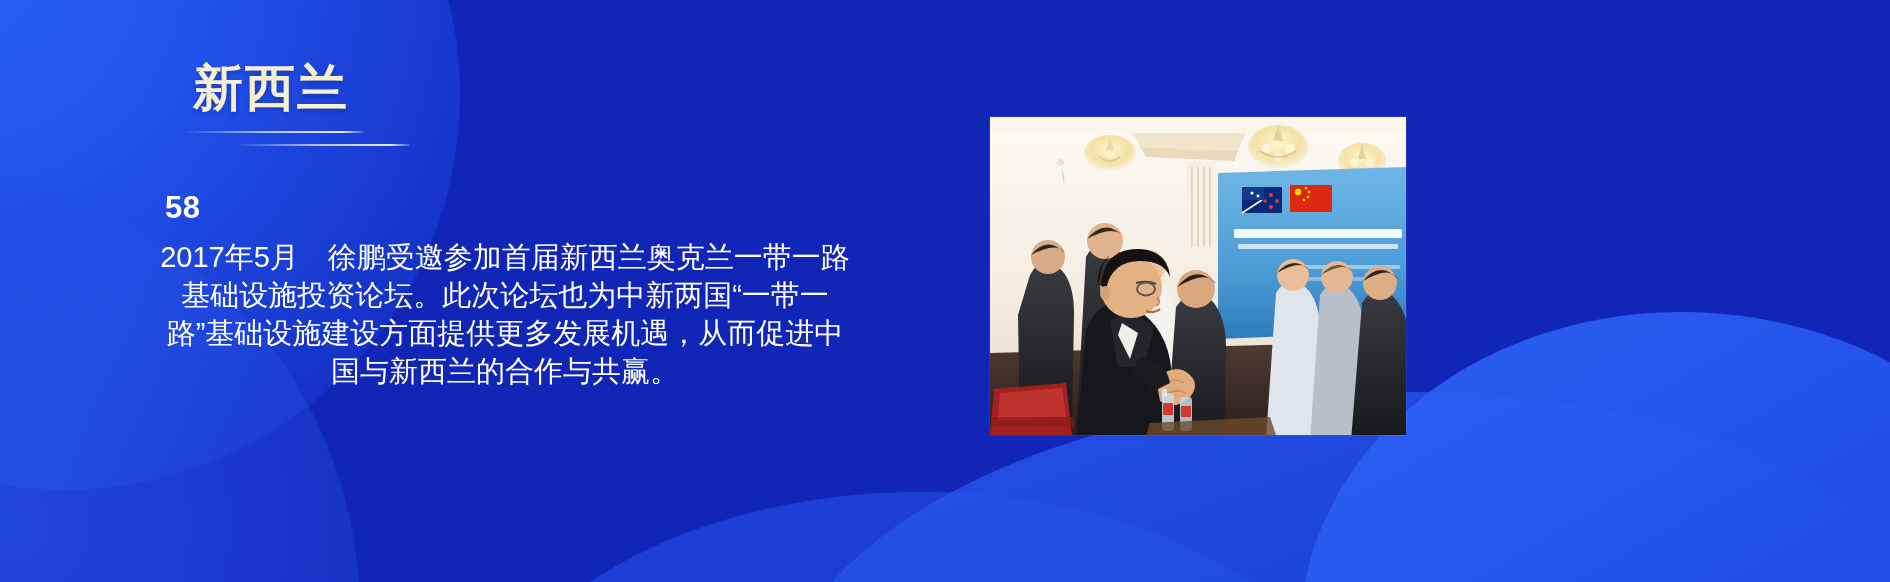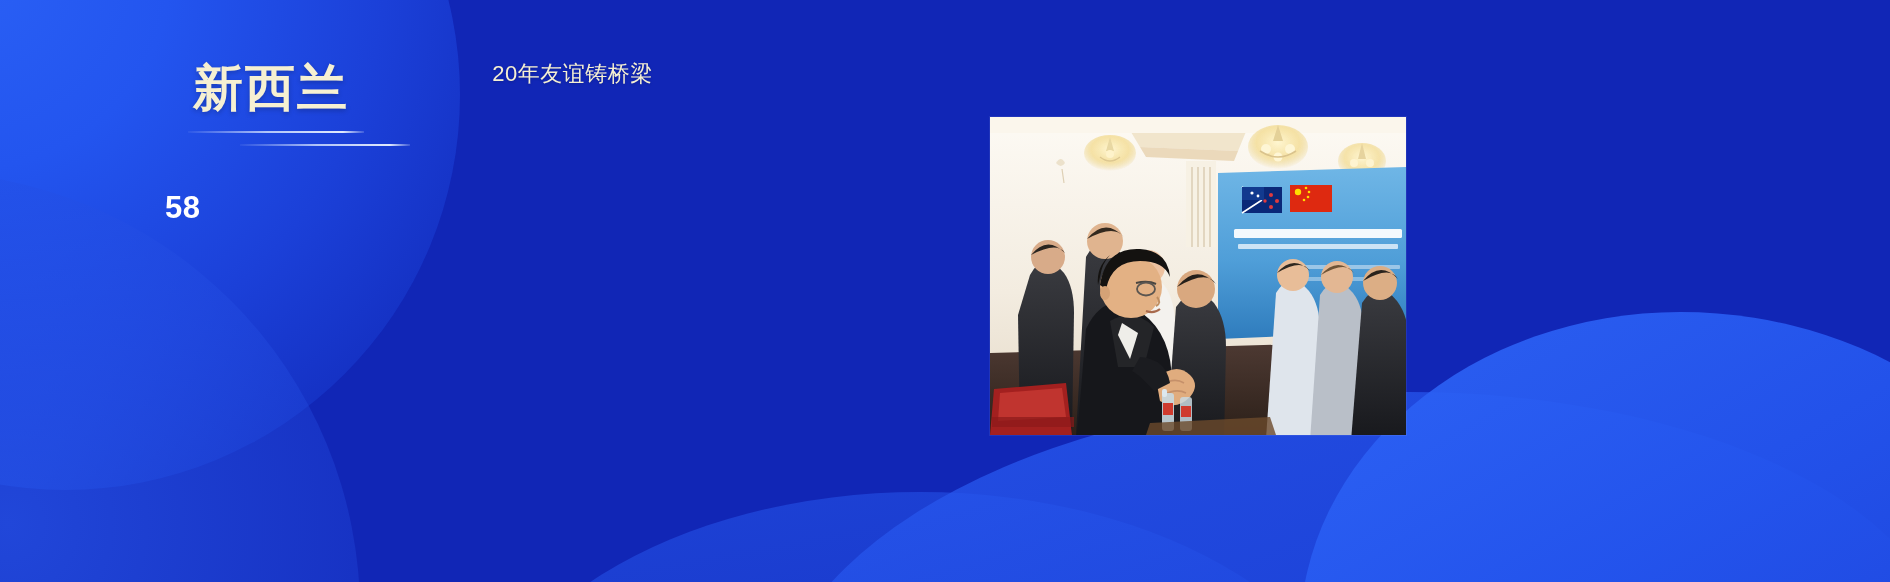--- a/index.html
+++ b/index.html
@@ -155,24 +155,24 @@
   <div class="bg-wave-a"></div>
 
   <div class="title">新西兰</div>
 
   <div class="rule-group">
     <div class="rule rule-1"></div>
     <div class="rule rule-2"></div>
   </div>
 
   <div class="subtitle">
-    <div>20年友谊铸桥梁</div>
   </div>
 
   <div class="number">58</div>
+  <div class="paragraph">2017年5月　徐鹏受邀参加首届新西兰奥克兰一带一路基础设施投资论坛。此次论坛也为中新两国“一带一路”基础设施建设方面提供更多发展机遇，从而促进中国与新西兰的合作与共赢。</div>
 
   <div class="photo">
     <svg viewBox="0 0 416 318" preserveAspectRatio="xMidYMid slice">
       <defs>
         <linearGradient id="wallG" x1="0" y1="0" x2="0" y2="1">
           <stop offset="0%" stop-color="#fdfaf4"></stop>
           <stop offset="55%" stop-color="#f3ece0"></stop>
           <stop offset="100%" stop-color="#e4d9c6"></stop>
         </linearGradient>
         <linearGradient id="bannerG" x1="0" y1="0" x2="0" y2="1">

